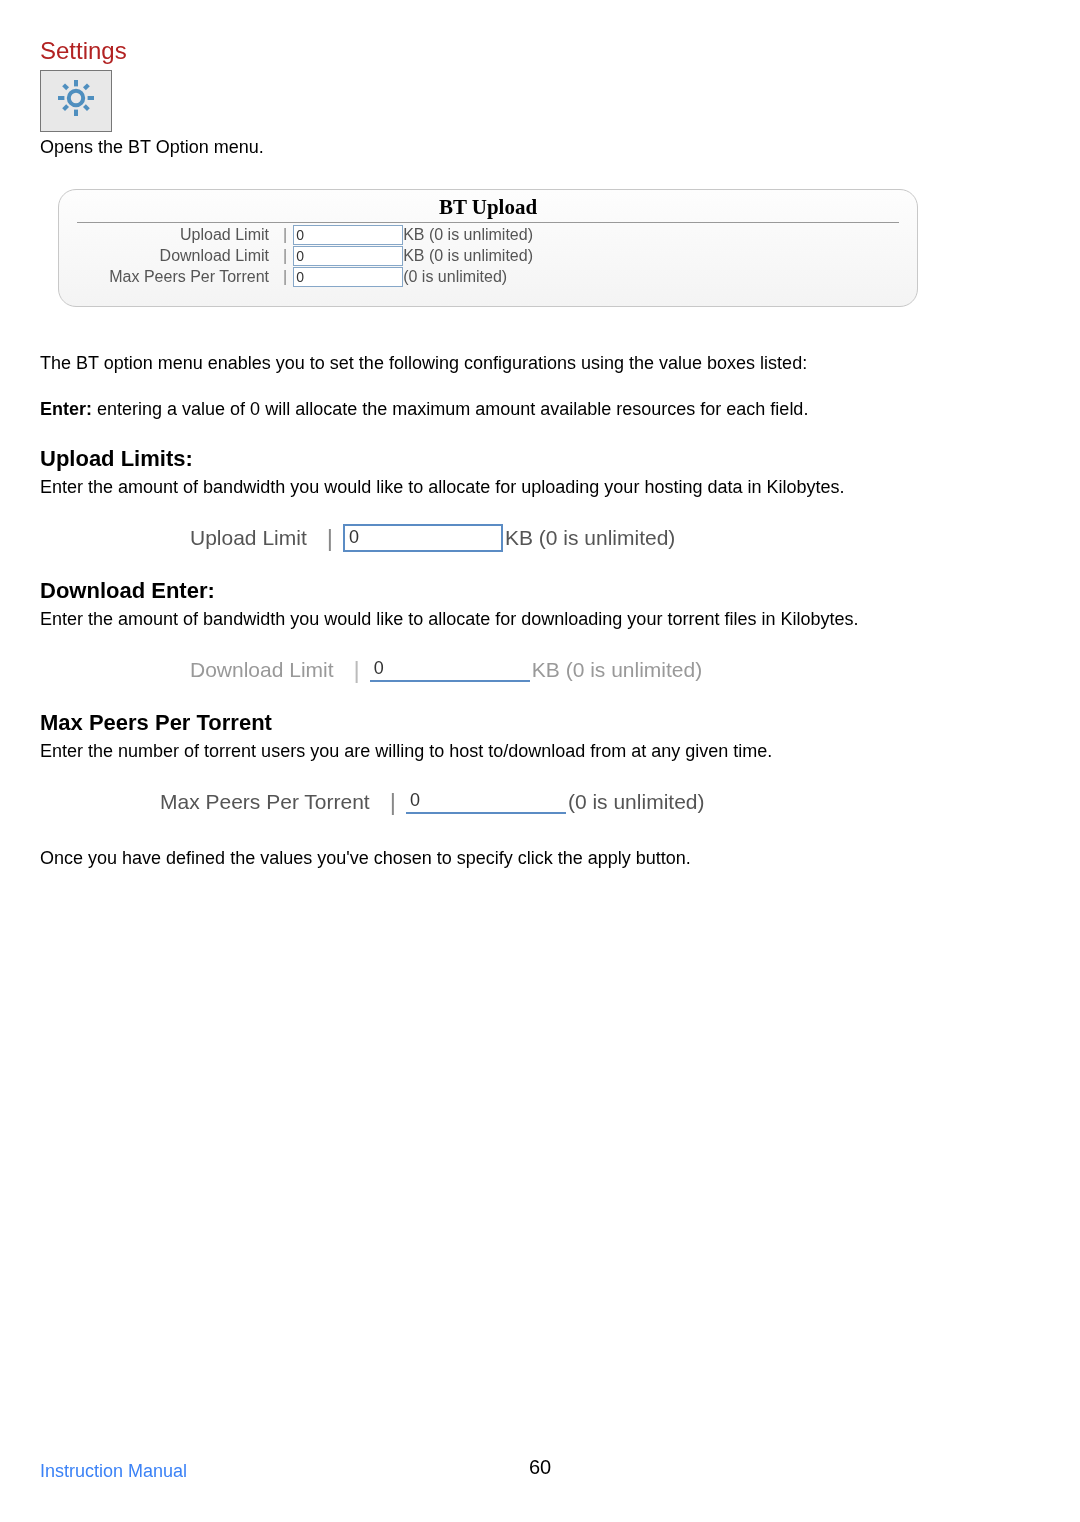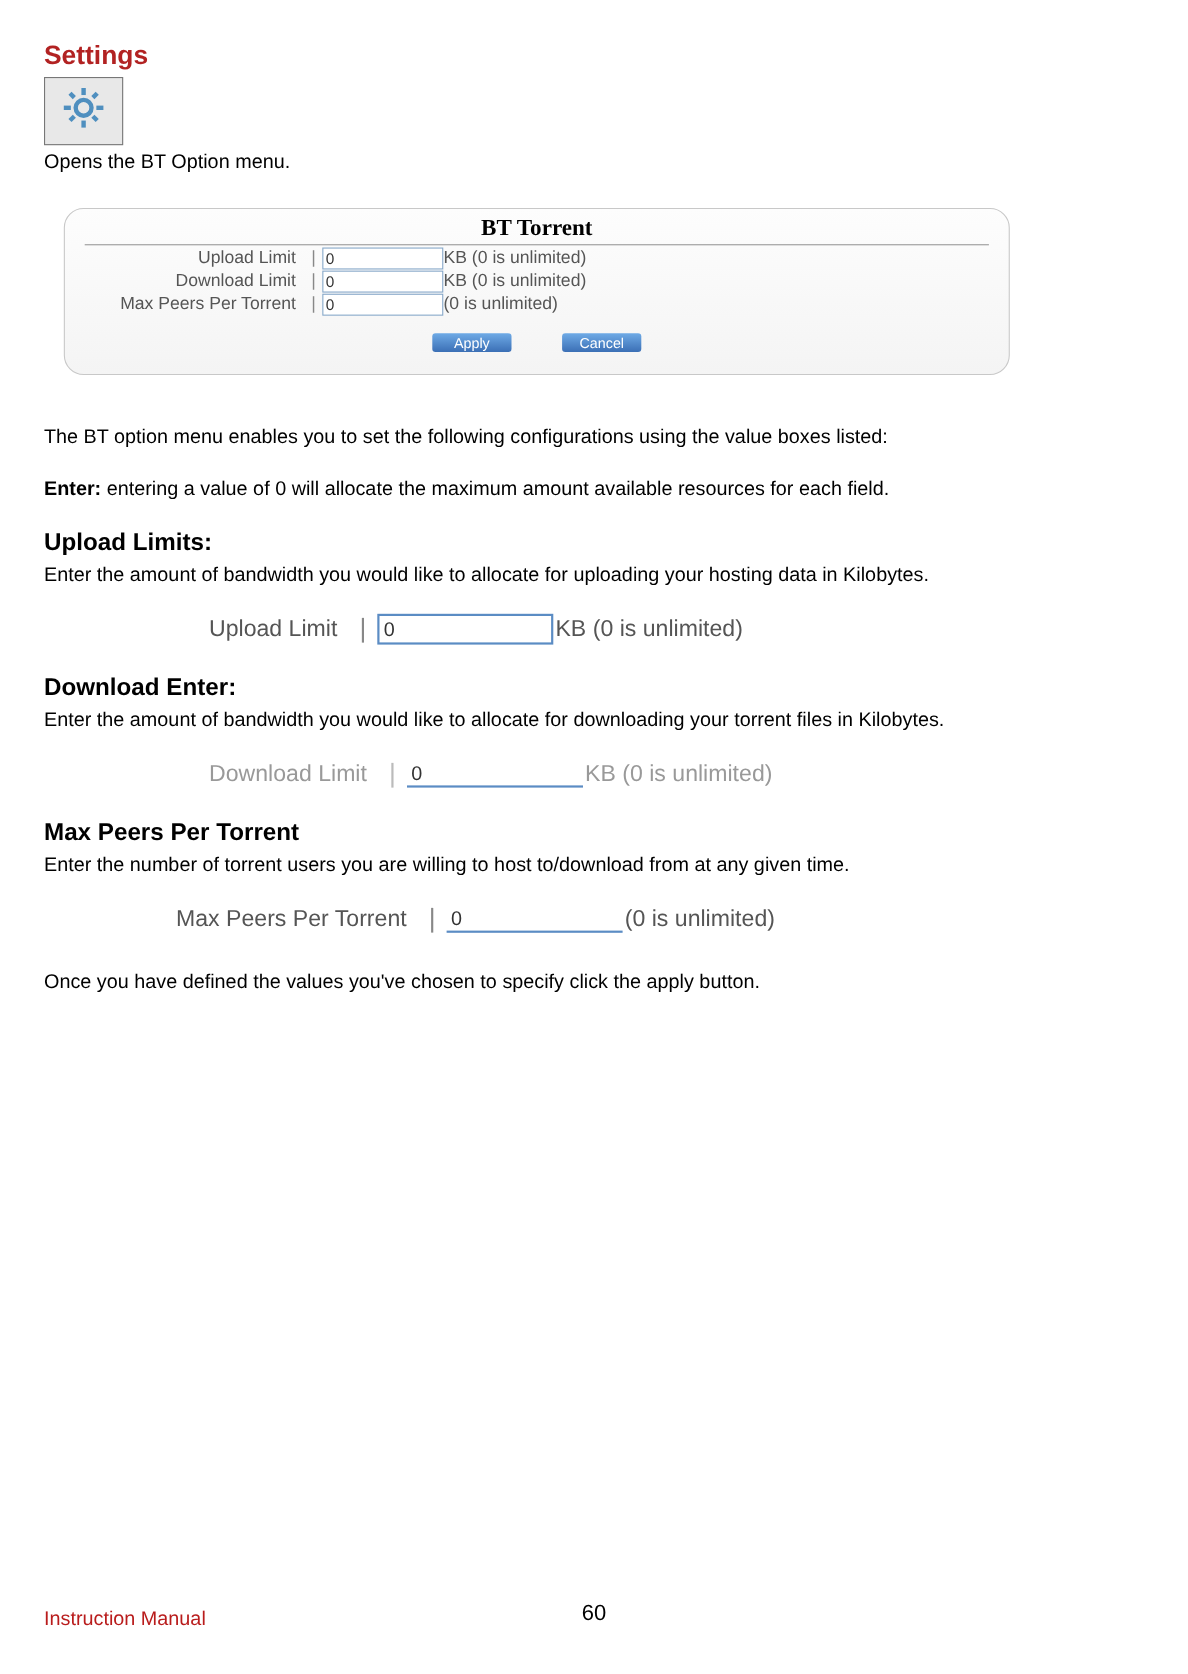--- a/index.html
+++ b/index.html
@@ -8,21 +8,21 @@
     background: #fff;
     width: 1080px;
     height: 1522px;
     padding: 36px 40px 0 40px;
     position: relative;
     color: #000;
     font-size: 22px;
     line-height: 1.25;
   }
   .section-title {
-    font-weight: 700;
+    font-weight: 400;
     color: #b22222;
     font-size: 24px;
   }
   .gear-icon-box {
     width: 72px; height: 62px;
     border: 1px solid #777;
     background: #e8e8e8;
     display: flex; align-items: center; justify-content: center;
     margin: 4px 0 4px 0;
   }
@@ -114,21 +114,21 @@
     height: 24px;
     width: 160px;
   }
   .inline-field .fld-suffix { padding-left: 2px; }
 
   .footer {
     position: absolute;
     bottom: 40px;
     left: 40px;
     font-size: 18px;
-    color: #b91c1c;
+    color: #3b82f6;
   }
   .page-num {
     position: absolute;
     bottom: 42px;
     width: 1000px;
     text-align: center;
     font-size: 20px;
     color: #000;
   }
 </style>
@@ -153,45 +153,41 @@
         <rect x="69" y="17" width="14" height="10" transform="rotate(-45 76 22)"></rect>
         <rect x="17" y="69" width="14" height="10" transform="rotate(-45 24 74)"></rect>
       </g>
     </svg>
   </span>
 </div>
 
 <div class="para" style="margin-bottom:0">Opens the BT Option menu.</div>
 
 <div class="panel">
-  <div class="panel-title">BT Torrent</div>
+  <div class="panel-title">BT Upload</div>
 
   <div class="option-row">
     <span class="option-label">Upload Limit</span>
     <span class="pipe">|</span>
     <input class="option-input" value="0" style="">
     <span class="option-suffix">KB (0 is unlimited)</span>
   </div>
   <div class="option-row">
     <span class="option-label">Download Limit</span>
     <span class="pipe">|</span>
     <input class="option-input" value="0" style="">
     <span class="option-suffix">KB (0 is unlimited)</span>
   </div>
   <div class="option-row">
     <span class="option-label">Max Peers Per Torrent</span>
     <span class="pipe">|</span>
     <input class="option-input" value="0" style="">
     <span class="option-suffix">(0 is unlimited)</span>
   </div>
 
-  <div class="btn-row">
-    <button class="panel-btn">Apply</button>
-    <button class="panel-btn">Cancel</button>
-  </div>
 </div>
 
 <div class="para">The BT option menu enables you to set the following configurations using the value boxes listed:</div>
 
 <div class="para">
   <b>Enter:</b><span> entering a value of 0 will allocate the maximum amount available resources for each field.</span>
 </div>
 
 <div class="bold-heading">Upload Limits:</div>
 <div class="para">Enter the amount of bandwidth you would like to allocate for uploading your hosting data in Kilobytes.</div>

